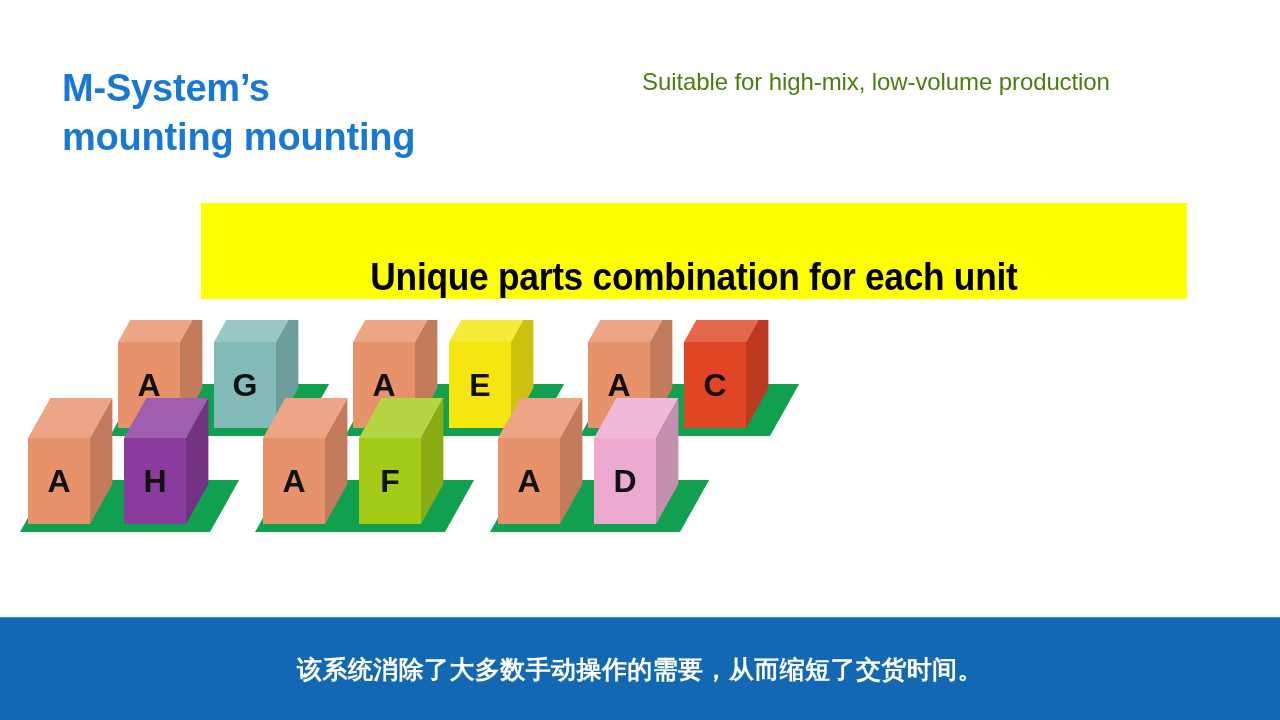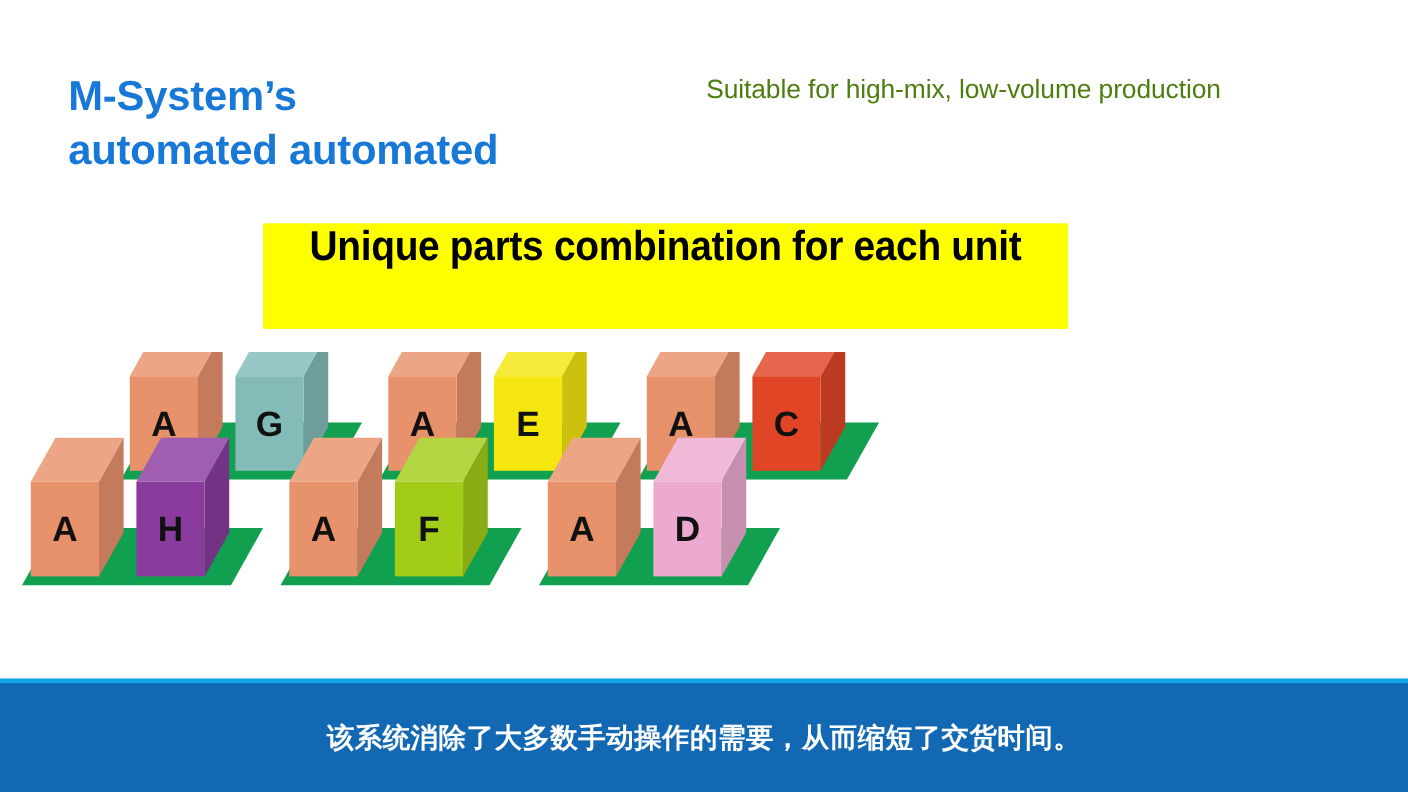--- a/index.html
+++ b/index.html
@@ -43,27 +43,26 @@
     font-weight: normal;
     color: #4d7c0f;
     letter-spacing: -0.1px;
   }
 
   
   .banner {
     position: absolute;
     left: 201px;
     top: 203px;
-    width: 732px;
+    width: 986px;
     height: 96px;
     background: #ffff00;
     display: flex;
-    align-items: flex-start;
+    align-items: flex-end;
     justify-content: center;
-    margin-left: 38px;
   }
   .banner-text {
     font-size: 38px;
     font-weight: bold;
     color: #000000;
     letter-spacing: -0.3px;
     transform: scaleX(0.93);
     transform-origin: center;
     white-space: nowrap;
   }
@@ -79,41 +78,41 @@
   .diagram svg { display: block; }
 
   
   .caption-bar {
     position: absolute;
     left: 0;
     top: 617px;
     width: 1280px;
     height: 103px;
     background: #1268b3;
-    border-top: 4px solid #0ea5e9;
+    border-top: 1px solid #0ea5e9;
     box-sizing: border-box;
     display: flex;
     align-items: center;
     justify-content: center;
   }
   .caption-text {
     font-size: 25px;
     font-weight: bold;
     color: #ffffff;
     letter-spacing: 0.4px;
     white-space: nowrap;
   }
 </style>
 </head>
 <body>
 
 <div id="slide">
 
   <div class="title">M-System’s
-automated automated</div>
+mounting mounting</div>
 
   <div class="subtitle">Suitable for high-mix, low-volume production</div>
 
   <div class="banner">
     <span class="banner-text">Unique parts combination for each unit</span>
   </div>
 
   <div class="diagram">
     <svg id="diagram-svg" width="1280" height="240" viewBox="0 0 1280 240">
         <g>

